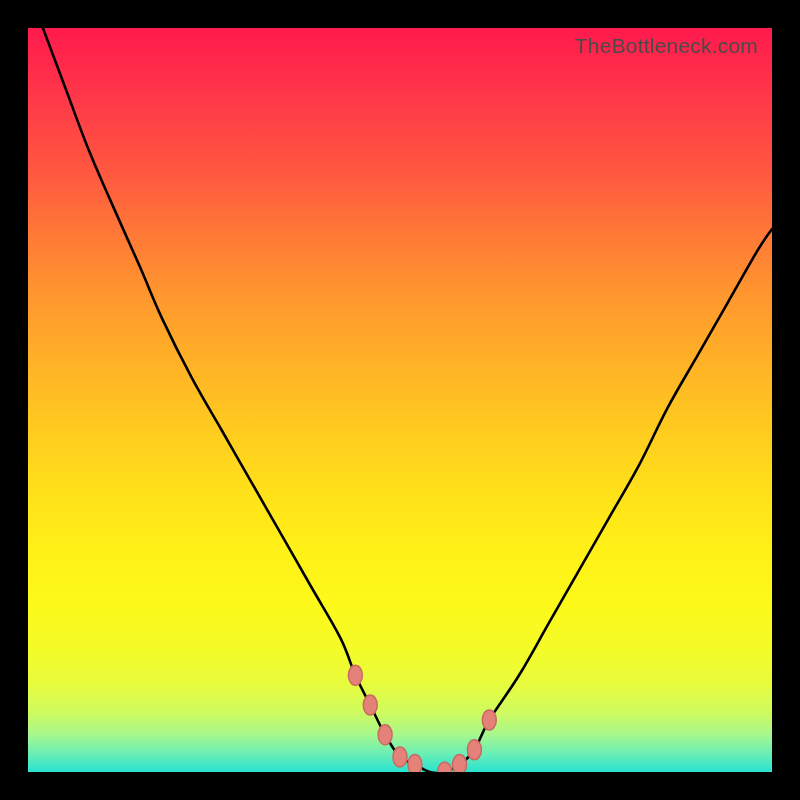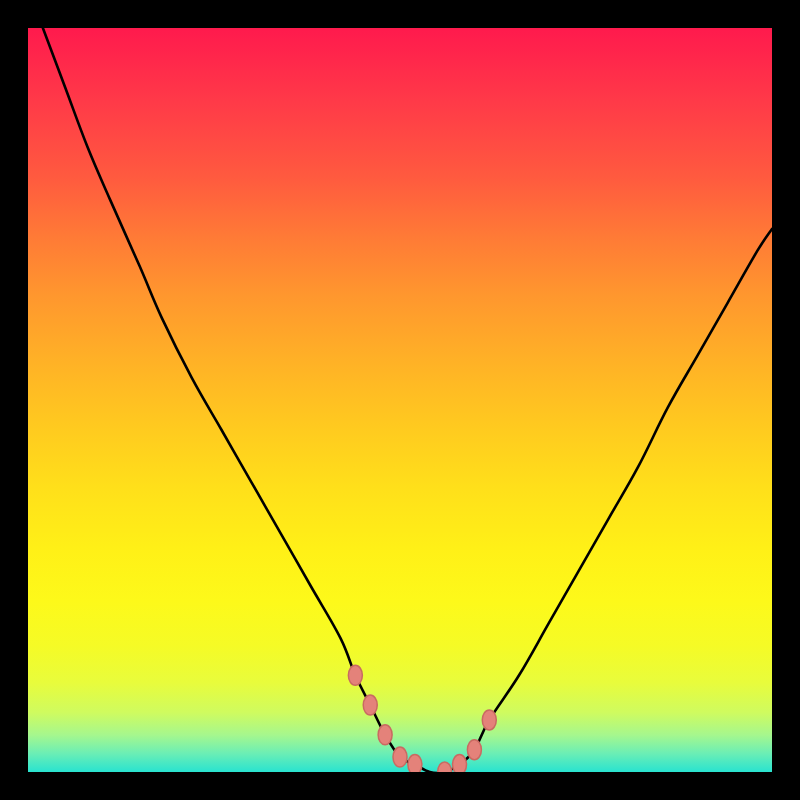--- a/index.html
+++ b/index.html
@@ -66,20 +66,21 @@
     fill: #e4827a;
     stroke: #c96a62;
     stroke-width: 1.5;
   }
 </style>
 </head>
 <body>
 
 <div class="frame">
   <div class="plot-area">
+    <div class="watermark">TheBottleneck.com</div>
     <svg class="curve" viewBox="0 0 744 744" preserveAspectRatio="none">
       <path id="curve-path" fill="none" stroke="#000" stroke-width="2.6" stroke-linecap="round" stroke-linejoin="round" d="M 14.88 0.00 C 18.90 10.71, 29.16 38.09, 37.20 59.52 C 45.24 80.95, 51.48 98.95, 59.52 119.04 C 67.56 139.13, 72.47 149.69, 81.84 171.12 C 91.21 192.55, 102.23 216.65, 111.60 238.08 C 120.97 259.51, 124.55 270.07, 133.92 290.16 C 143.29 310.25, 152.97 329.59, 163.68 349.68 C 174.39 369.77, 182.73 383.01, 193.44 401.76 C 204.15 420.51, 212.49 435.09, 223.20 453.84 C 233.91 472.59, 242.25 487.17, 252.96 505.92 C 263.67 524.67, 272.01 539.25, 282.72 558.00 C 293.43 576.75, 304.44 594.01, 312.48 610.08 C 320.52 626.15, 322.00 635.23, 327.36 647.28 C 332.72 659.33, 336.88 666.33, 342.24 677.04 C 347.60 687.75, 351.76 697.43, 357.12 706.80 C 362.48 716.17, 366.64 723.76, 372.00 729.12 C 377.36 734.48, 381.52 733.88, 386.88 736.56 C 392.24 739.24, 396.40 742.66, 401.76 744.00 C 407.12 745.34, 411.28 745.34, 416.64 744.00 C 422.00 742.66, 426.16 740.58, 431.52 736.56 C 436.88 732.54, 441.04 729.72, 446.40 721.68 C 451.76 713.64, 453.24 705.31, 461.28 691.92 C 469.32 678.53, 480.33 664.69, 491.04 647.28 C 501.75 629.87, 510.09 613.95, 520.80 595.20 C 531.51 576.45, 539.85 561.87, 550.56 543.12 C 561.27 524.37, 569.61 509.79, 580.32 491.04 C 591.03 472.29, 599.37 459.05, 610.08 438.96 C 620.79 418.87, 629.13 399.53, 639.84 379.44 C 650.55 359.35, 658.89 346.11, 669.60 327.36 C 680.31 308.61, 688.65 294.03, 699.36 275.28 C 710.07 256.53, 721.08 236.59, 729.12 223.20 C 737.16 209.81, 741.32 204.90, 744.00 200.88"></path>
       <g id="marker-group">
           <ellipse cx="327.36" cy="647.28" rx="7" ry="10" class="marker"></ellipse>
           <ellipse cx="342.24" cy="677.04" rx="7" ry="10" class="marker"></ellipse>
           <ellipse cx="357.12" cy="706.80" rx="7" ry="10" class="marker"></ellipse>
           <ellipse cx="372.00" cy="729.12" rx="7" ry="10" class="marker"></ellipse>
           <ellipse cx="386.88" cy="736.56" rx="7" ry="10" class="marker"></ellipse>
           <ellipse cx="416.64" cy="744.00" rx="7" ry="10" class="marker"></ellipse>
           <ellipse cx="431.52" cy="736.56" rx="7" ry="10" class="marker"></ellipse>

